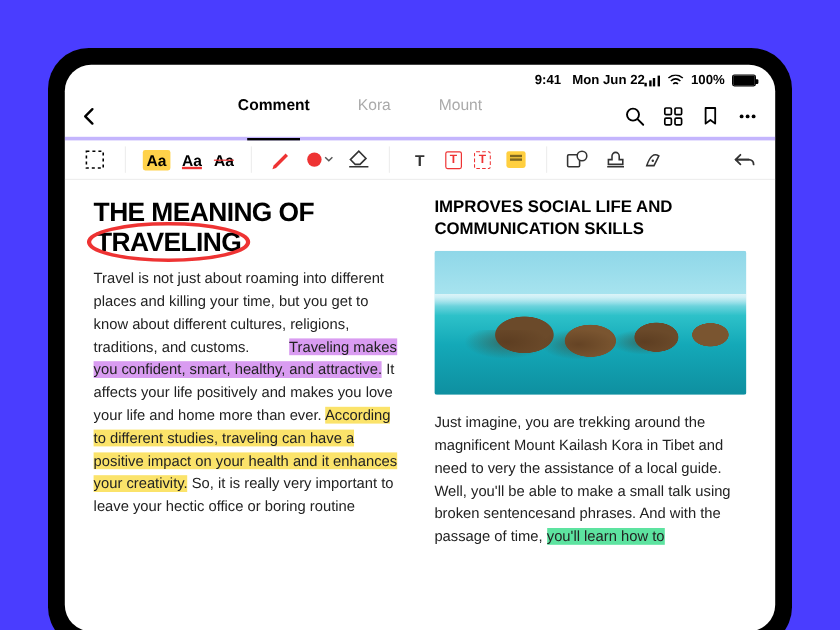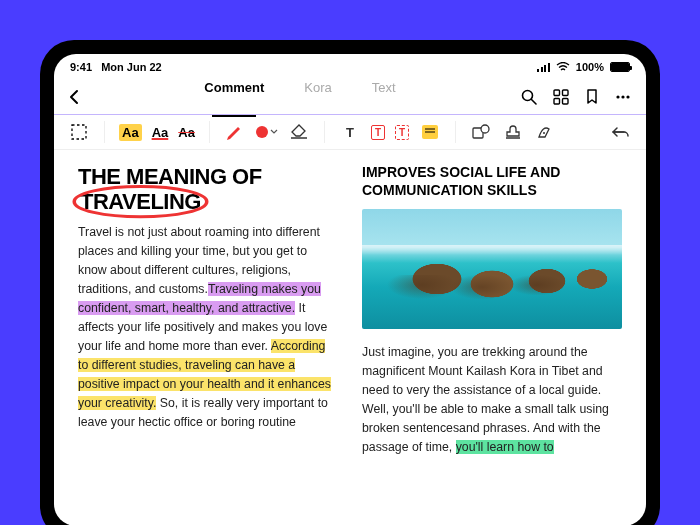--- a/index.html
+++ b/index.html
@@ -27,21 +27,21 @@
     background: #fff;
     border-radius: 22px;
     overflow: hidden;
     display: flex;
     flex-direction: column;
   }
   .statusbar {
     height: 22px;
     display: flex;
     align-items: center;
-    justify-content: space-between;
+    justify-content: flex-end;
     padding: 13px 16px;
     font-size: 11px;
     font-weight: 600;
   }
   .statusbar .right { display: flex; align-items: center; gap: 6px; }
   .sigbars { display: inline-flex; gap: 1.5px; align-items: flex-end; }
   .sigbars span { width: 2px; background: #000; display: inline-block; }
   .sigbars span:nth-child(1){height:3px}.sigbars span:nth-child(2){height:5px}.sigbars span:nth-child(3){height:7px}.sigbars span:nth-child(4){height:9px}
   .battery {
     width: 20px; height: 10px; border: 1px solid #000; border-radius: 2px; position: relative;
@@ -60,21 +60,21 @@
   .tabs { flex: 1; display: flex; justify-content: center; gap: 40px; font-size: 13px; }
   .tab { color: #aaa; position: relative; padding-bottom: 20px; }
   .tab.active { color: #000; font-weight: 700; }
   .tab.active::after {
     content:''; position:absolute; left: 8px; right: 8px; bottom: -2px; height: 2px; background: #000;
   }
   .topbar .right-icons { display: flex; gap: 14px; align-items: center; }
 
   .toolbar {
     height: 36px;
-    border-top: 1px solid #c4b5fd;
+    border-top: 3px solid #c4b5fd;
     border-bottom: 1px solid #eee;
     display: flex;
     align-items: center;
     padding: 0 14px;
     gap: 10px;
     font-size: 13px;
   }
   .tb-group { display: flex; align-items: center; gap: 10px; }
   .tb-sep { width: 1px; height: 22px; background: #eee; margin: 0 4px; }
   .tb-icon { display: flex; align-items: center; justify-content: center; width: 22px; height: 22px; }
@@ -95,21 +95,21 @@
     overflow: hidden;
   }
   .col { flex: 1; min-width: 0; }
   .h1 { font-size: 22px; font-weight: 900; letter-spacing: -0.5px; line-height: 1.15; margin-bottom: 8px; }
   .h2 { font-size: 14px; font-weight: 800; letter-spacing: 0; line-height: 1.25; margin-bottom: 10px; }
   .circle-word {
     position: relative; display: inline-block; padding: 0 2px;
   }
   .circle-word svg { position: absolute; left: -8px; top: -6px; width: calc(100% + 16px); height: calc(100% + 12px); pointer-events: none; }
   p { font-size: 12.3px; line-height: 1.55; color: #222; }
-  .hl-p { background: #d99cf1; }
+  .hl-p { background: #d99cf1; margin-left: 33px; }
   .hl-y { background: #fbe36a; }
   .hl-g { background: #5de3a0; }
 
   .photo {
     width: 100%;
     height: 120px;
     border-radius: 2px;
     margin-bottom: 14px;
     background:
       radial-gradient(ellipse 40px 25px at 75px 70px, #6b4a2a 60%, transparent 62%),
@@ -164,21 +164,21 @@
 
     <div class="topbar">
       <div class="back">
         <svg width="12" height="16">
             <path d="M9 2 L3 8 L9 14" stroke="#000" stroke-width="2" fill="none" stroke-linecap="round" stroke-linejoin="round"></path>
           </svg>
       </div>
       <div class="tabs">
         <div class="tab active">Comment</div>
         <div class="tab">Kora</div>
-        <div class="tab">Text</div>
+        <div class="tab">Mount</div>
       </div>
       <div class="right-icons">
         <div>
           <svg width="18" height="18">
               <circle cx="7.5" cy="7.5" r="5" stroke="#000" stroke-width="1.6" fill="none"></circle>
               <line x1="11.5" y1="11.5" x2="16" y2="16" stroke="#000" stroke-width="1.6" stroke-linecap="round"></line>
             </svg>
         </div>
         <div>
           <svg width="18" height="18">

